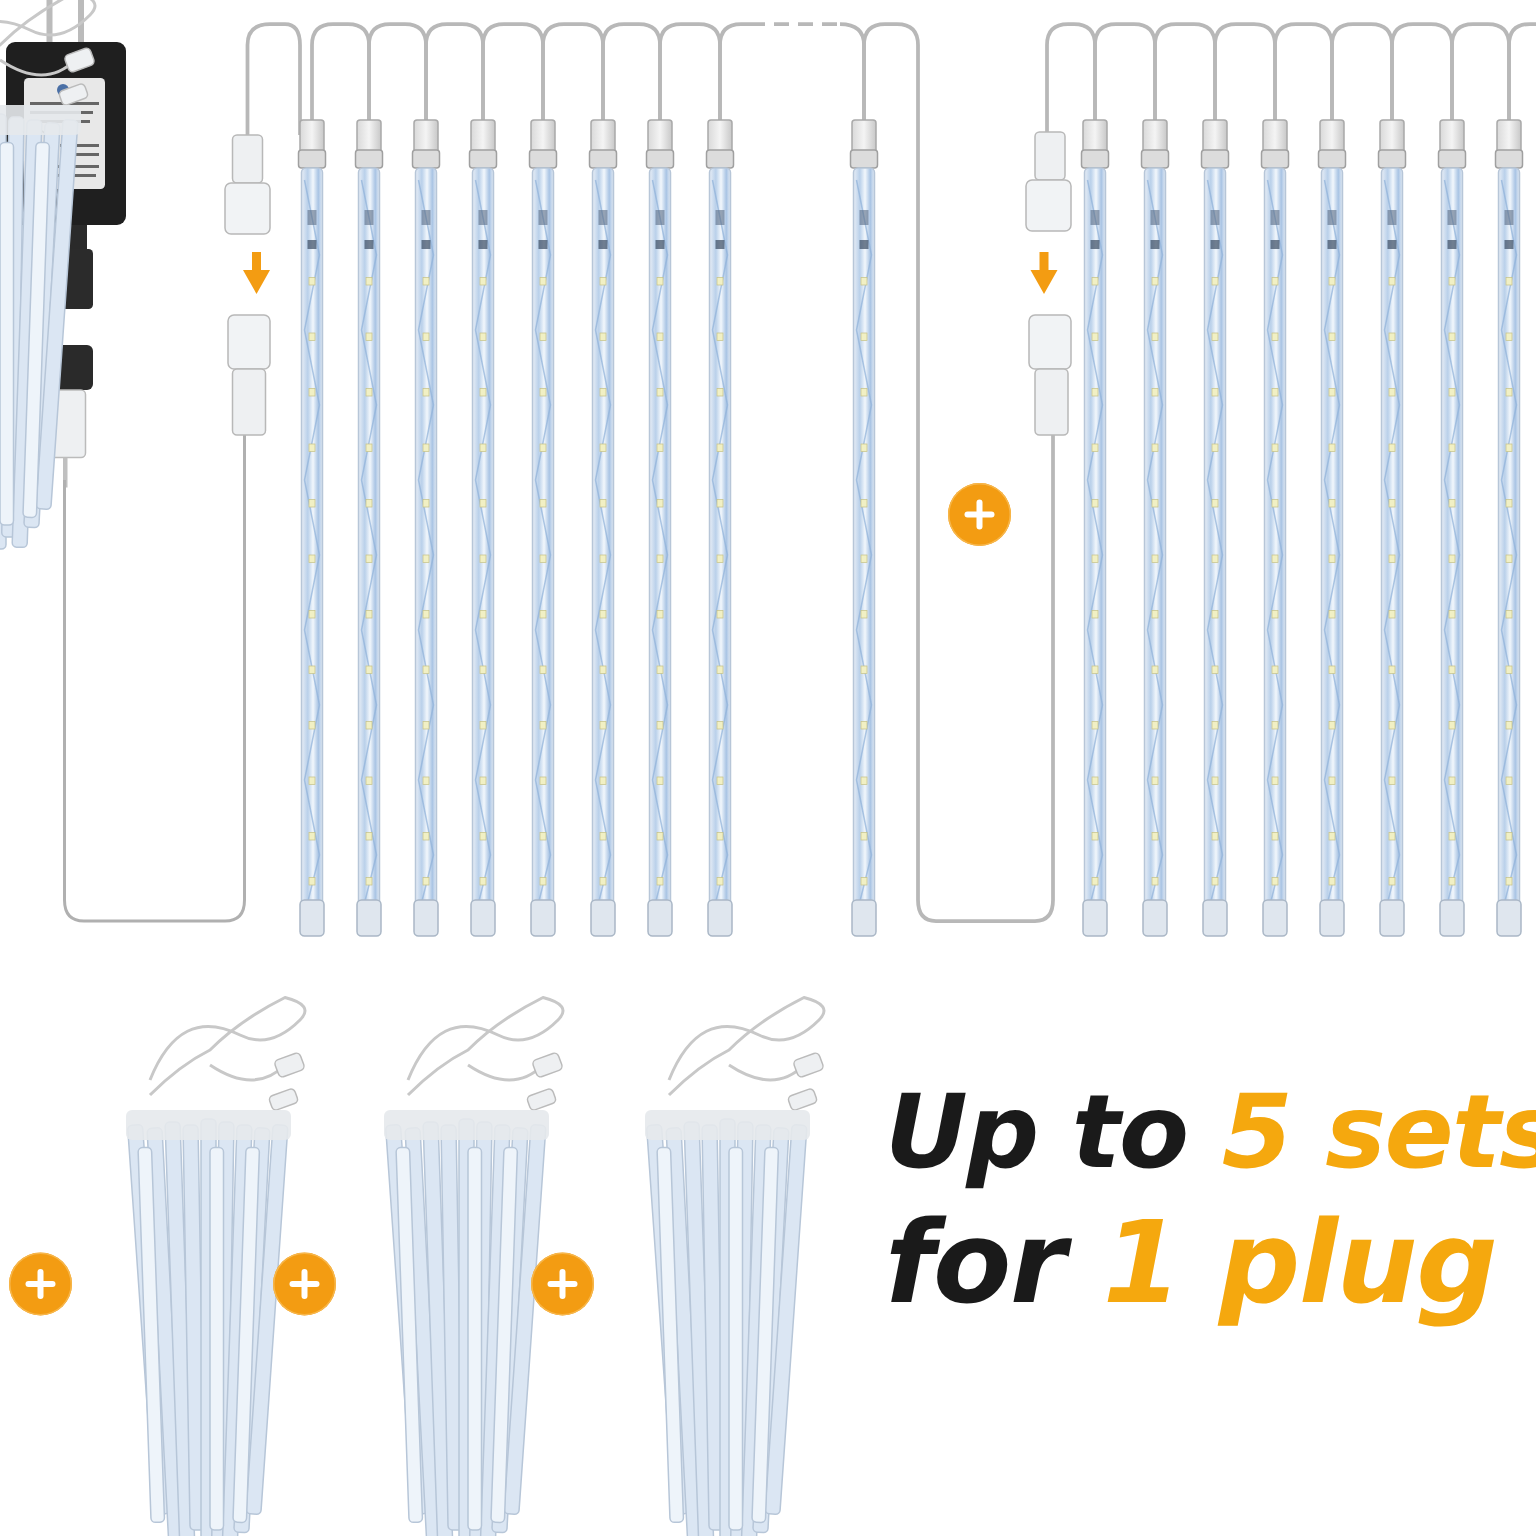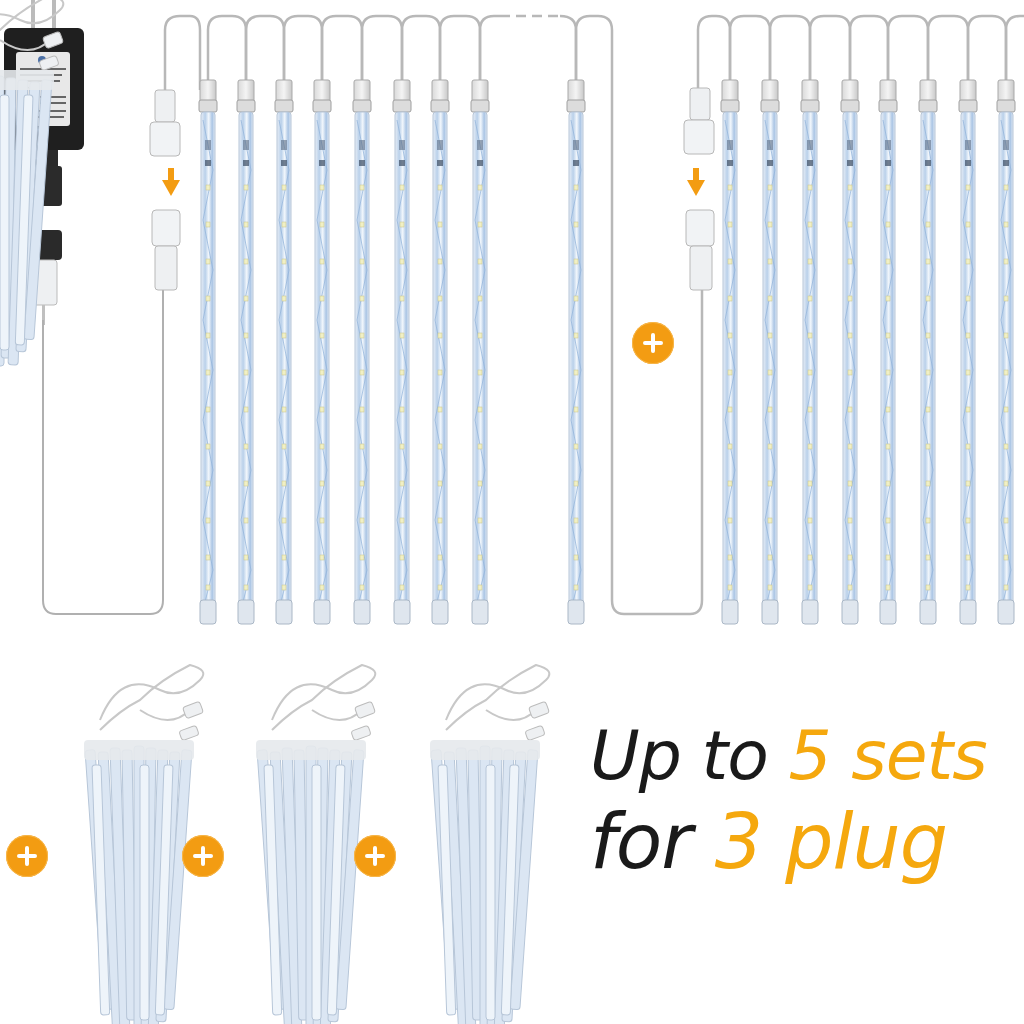--- a/index.html
+++ b/index.html
@@ -1,18 +1,18 @@
 <!DOCTYPE html>
 <html><head>
 <meta charset="utf-8">
 <style>
   html, body { margin: 0; padding: 0; background: #ffffff; }
   body { width: 1024px; height: 1024px; position: relative; overflow: hidden; font-family: "DejaVu Sans", sans-serif; }
   #scene { position: absolute; left: 0; top: 0; width: 1024px; height: 1024px; }
-  .headline { position: absolute; left: 590px; top: 722px; width: 434px; font-family: "DejaVu Sans", sans-serif; font-weight: normal; font-style: italic; color: #1a1a1a; line-height: 1; }
+  .headline { position: absolute; left: 590px; top: 722px; width: 434px; font-family: "DejaVu Sans", sans-serif; font-weight: bold; font-style: italic; color: #1a1a1a; line-height: 1; }
   .headline .l1 { font-size: 68px; letter-spacing: -1px; white-space: nowrap; }
   .headline .l2 { font-size: 43px; margin-top: 16px; white-space: nowrap; letter-spacing: 0px; }
   .headline .l3 { font-size: 76px; margin-top: 14px; white-space: nowrap; letter-spacing: -1px; }
   .accent { color: #f5a80e; }
   .plus-badge { position: absolute; width: 42px; height: 42px; border-radius: 50%; background: #f39c12; box-shadow: 0 0 0 1px #f7b64a inset; }
   .plus-badge::before, .plus-badge::after { content: ""; position: absolute; background: #fff; border-radius: 2px; }
   .plus-badge::before { left: 11px; top: 19px; width: 20px; height: 4px; }
   .plus-badge::after { left: 19px; top: 11px; width: 4px; height: 20px; }
 </style>
 </head>
@@ -187,14 +187,14 @@
     </g>
 </svg>
 
 <div class="plus-badge" style="left:632px; top:322px;"></div>
 <div class="plus-badge" style="left:6px; top:835px;"></div>
 <div class="plus-badge" style="left:182px; top:835px;"></div>
 <div class="plus-badge" style="left:354px; top:835px;"></div>
 
 <div class="headline">
   <div class="l1"><span>Up to </span><span class="accent">5 sets</span></div>
-  <div class="l3"><span>for </span><span class="accent">3 plug</span></div>
+  <div class="l3"><span>for </span><span class="accent">1 plug</span></div>
 </div>
 
 </body></html>

